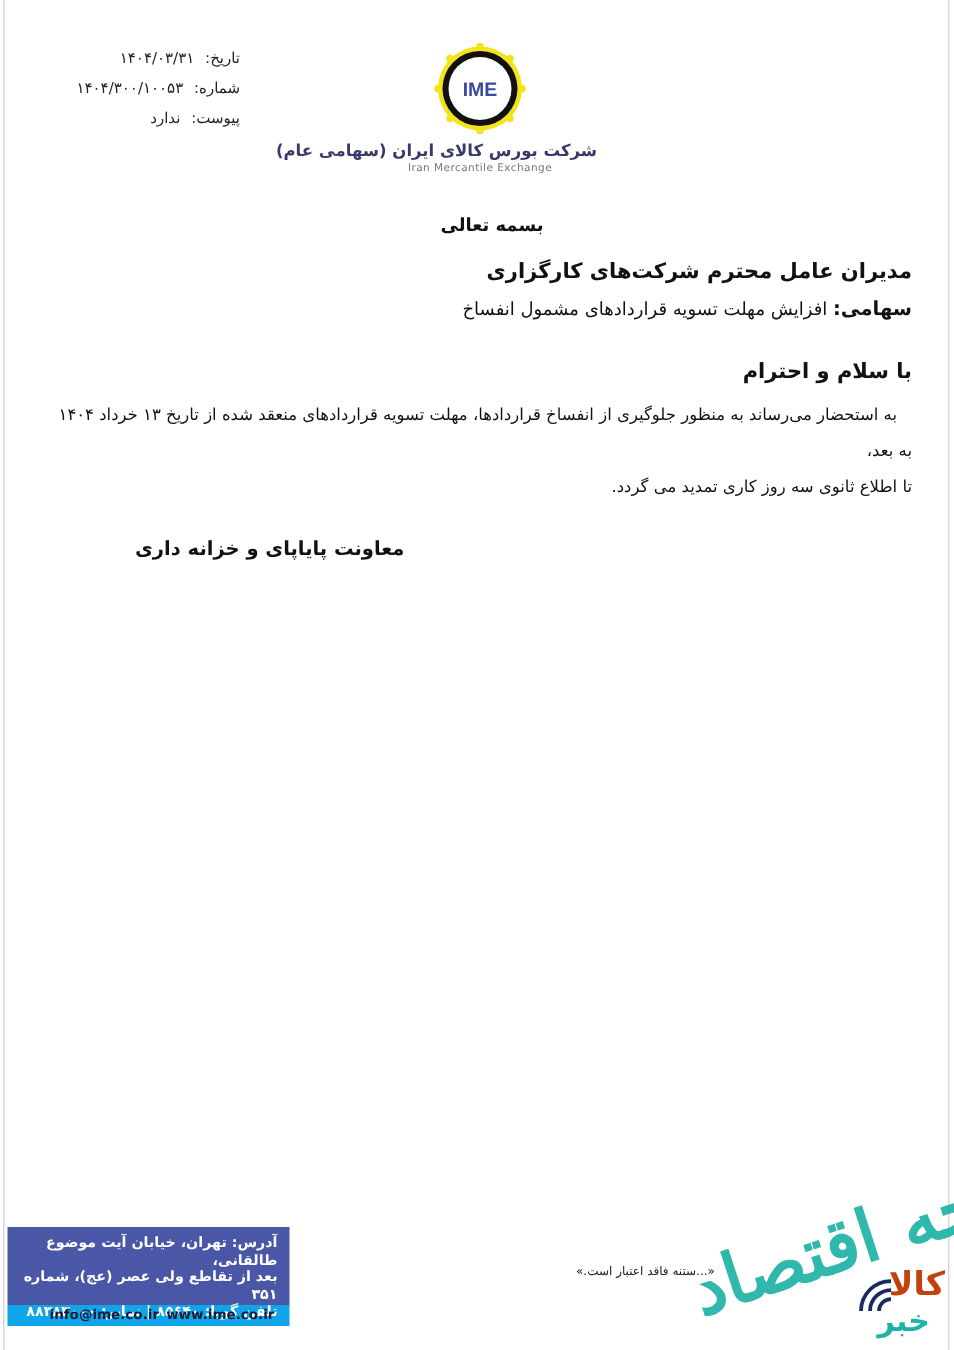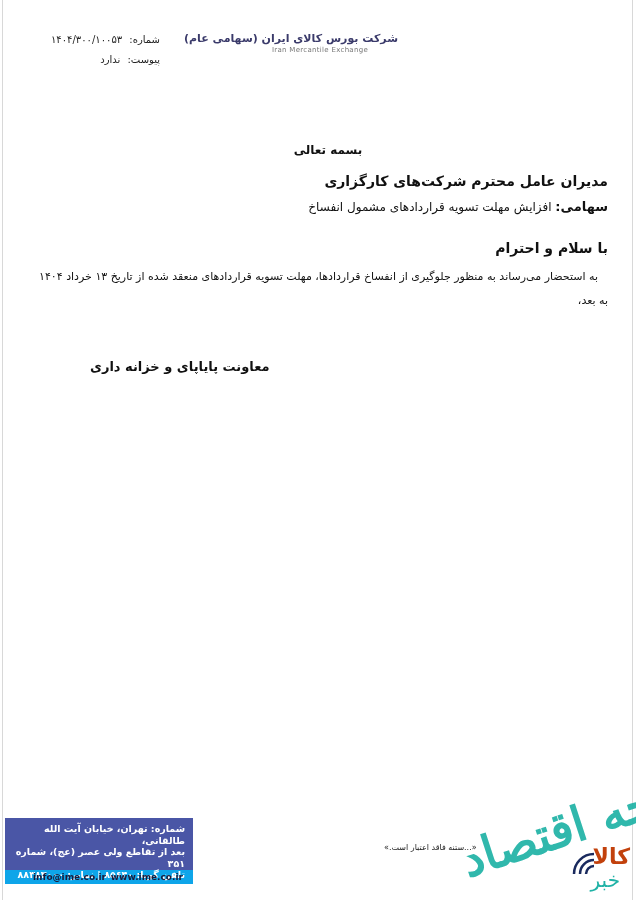--- a/index.html
+++ b/index.html
@@ -37,65 +37,88 @@
     .addr-blue { background: #4a56a6; color: #fff; direction: rtl; text-align: right; font-size: 9.5px; font-weight: bold; line-height: 11.5px; padding: 5px 8px 5px 4px; height: 52px; }
     .addr-yellow { background: #0ea5e9; color: #1b1b3a; font-size: 9px; font-weight: bold; height: 14px; line-height: 14px; display: flex; justify-content: space-between; padding: 0 10px 0 28px; }
 
     .footer-note { position: absolute; left: 384px; top: 843px; direction: rtl; font-size: 8px; color: #222; white-space: nowrap; }
 
     
     .watermark { position: absolute; left: 440px; top: 780px; width: 196px; height: 120px; }
     .wm-fa { position: absolute; left: 16px; top: 12px; direction: rtl; font-size: 48px; font-weight: bold; color: #1fb2a6; transform: rotate(-18deg); white-space: nowrap; opacity: 0.92; font-family: "DejaVu Serif", serif; }
     .wm-brand { position: absolute; left: 136px; top: 64px; width: 60px; height: 56px; }
     .wm-kala { position: absolute; right: 6px; top: 0; font-size: 22px; font-weight: bold; color: #c2410c; direction: rtl; }
-    .wm-khabar { position: absolute; right: 16px; top: 24px; font-size: 20px; font-weight: normal; color: #1fb2a6; direction: rtl; }
+    .wm-khabar { position: absolute; right: 16px; top: 24px; font-size: 20px; font-weight: bold; color: #1fb2a6; direction: rtl; }
     .wm-arcs { position: absolute; left: -6px; top: 6px; width: 28px; height: 26px; }
   </style>
 </head>
 <body>
 
 <div class="page-edge-left"></div>
 <div class="page-edge-right"></div>
 
 <div class="meta">
+  <div class="row">
+    <span class="lbl">تاریخ:</span>
+    <span>۱۴۰۴/۰۳/۳۱</span>
+  </div>
   <div class="row">
     <span class="lbl">شماره:</span>
     <span>۱۴۰۴/۳۰۰/۱۰۰۵۳</span>
   </div>
   <div class="row">
     <span class="lbl">پیوست:</span>
     <span>ندارد</span>
   </div>
 </div>
 
 <div class="logo">
+  <div class="logo-ring">
+    <svg viewBox="0 0 62 62">
+      <circle cx="31" cy="31" r="28" fill="#f4e21c"></circle>
+      <circle cx="31" cy="31" r="25" fill="#111"></circle>
+      <circle cx="31" cy="31" r="21" fill="#fff"></circle>
+      <g fill="#f4e21c">
+        <circle cx="31" cy="3" r="2.5"></circle>
+          <circle cx="59" cy="31" r="2.5"></circle>
+        <circle cx="31" cy="59" r="2.5"></circle>
+          <circle cx="3" cy="31" r="2.5"></circle>
+        <circle cx="11" cy="11" r="2.5"></circle>
+          <circle cx="51" cy="11" r="2.5"></circle>
+        <circle cx="11" cy="51" r="2.5"></circle>
+          <circle cx="51" cy="51" r="2.5"></circle>
+      </g>
+      <text x="31" y="36" text-anchor="middle" font-size="13" font-weight="bold" fill="#3b4a9e" font-family="Liberation Sans, sans-serif">IME</text>
+    </svg>
+  </div>
   <div class="logo-fa">شرکت بورس کالای ایران (سهامی عام)</div>
   <div class="logo-en">Iran Mercantile Exchange</div>
 </div>
 
 <div class="basmala">بسمه تعالی</div>
 
 <div class="content recipient">مدیران عامل محترم شرکت‌های کارگزاری</div>
 
 <div class="content subject">
   <span class="s-lbl">سهامی:</span>
   <span>افزایش مهلت تسویه قراردادهای مشمول انفساخ</span>
 </div>
 
 <div class="content greeting">با سلام و احترام</div>
 
 <div class="content body-text">
   <p>به استحضار می‌رساند به منظور جلوگیری از انفساخ قراردادها، مهلت تسویه قراردادهای منعقد شده از تاریخ ۱۳ خرداد ۱۴۰۴ به بعد،</p>
+  <div>تا اطلاع ثانوی سه روز کاری تمدید می گردد.</div>
 </div>
 
 <div class="signature">معاونت پایاپای و خزانه داری</div>
 
 <div class="addr-box">
   <div class="addr-blue">
-    <div>شماره: تهران، خیابان آیت الله طالقانی،</div>
+    <div>آدرس: تهران، خیابان آیت موضوع طالقانی،</div>
     <div>بعد از تقاطع ولی عصر (عج)، شماره ۳۵۱</div>
     <div>تلفن گویا: ۸۵۶۴۰ | نمابر: ۸۸۳۸۳۰۰۰</div>
   </div>
   <div class="addr-yellow">
     <span>info@ime.co.ir</span>
     <span>www.ime.co.ir</span>
   </div>
 </div>
 
 <div class="footer-note">«...ستنه فاقد اعتبار است.»</div>

